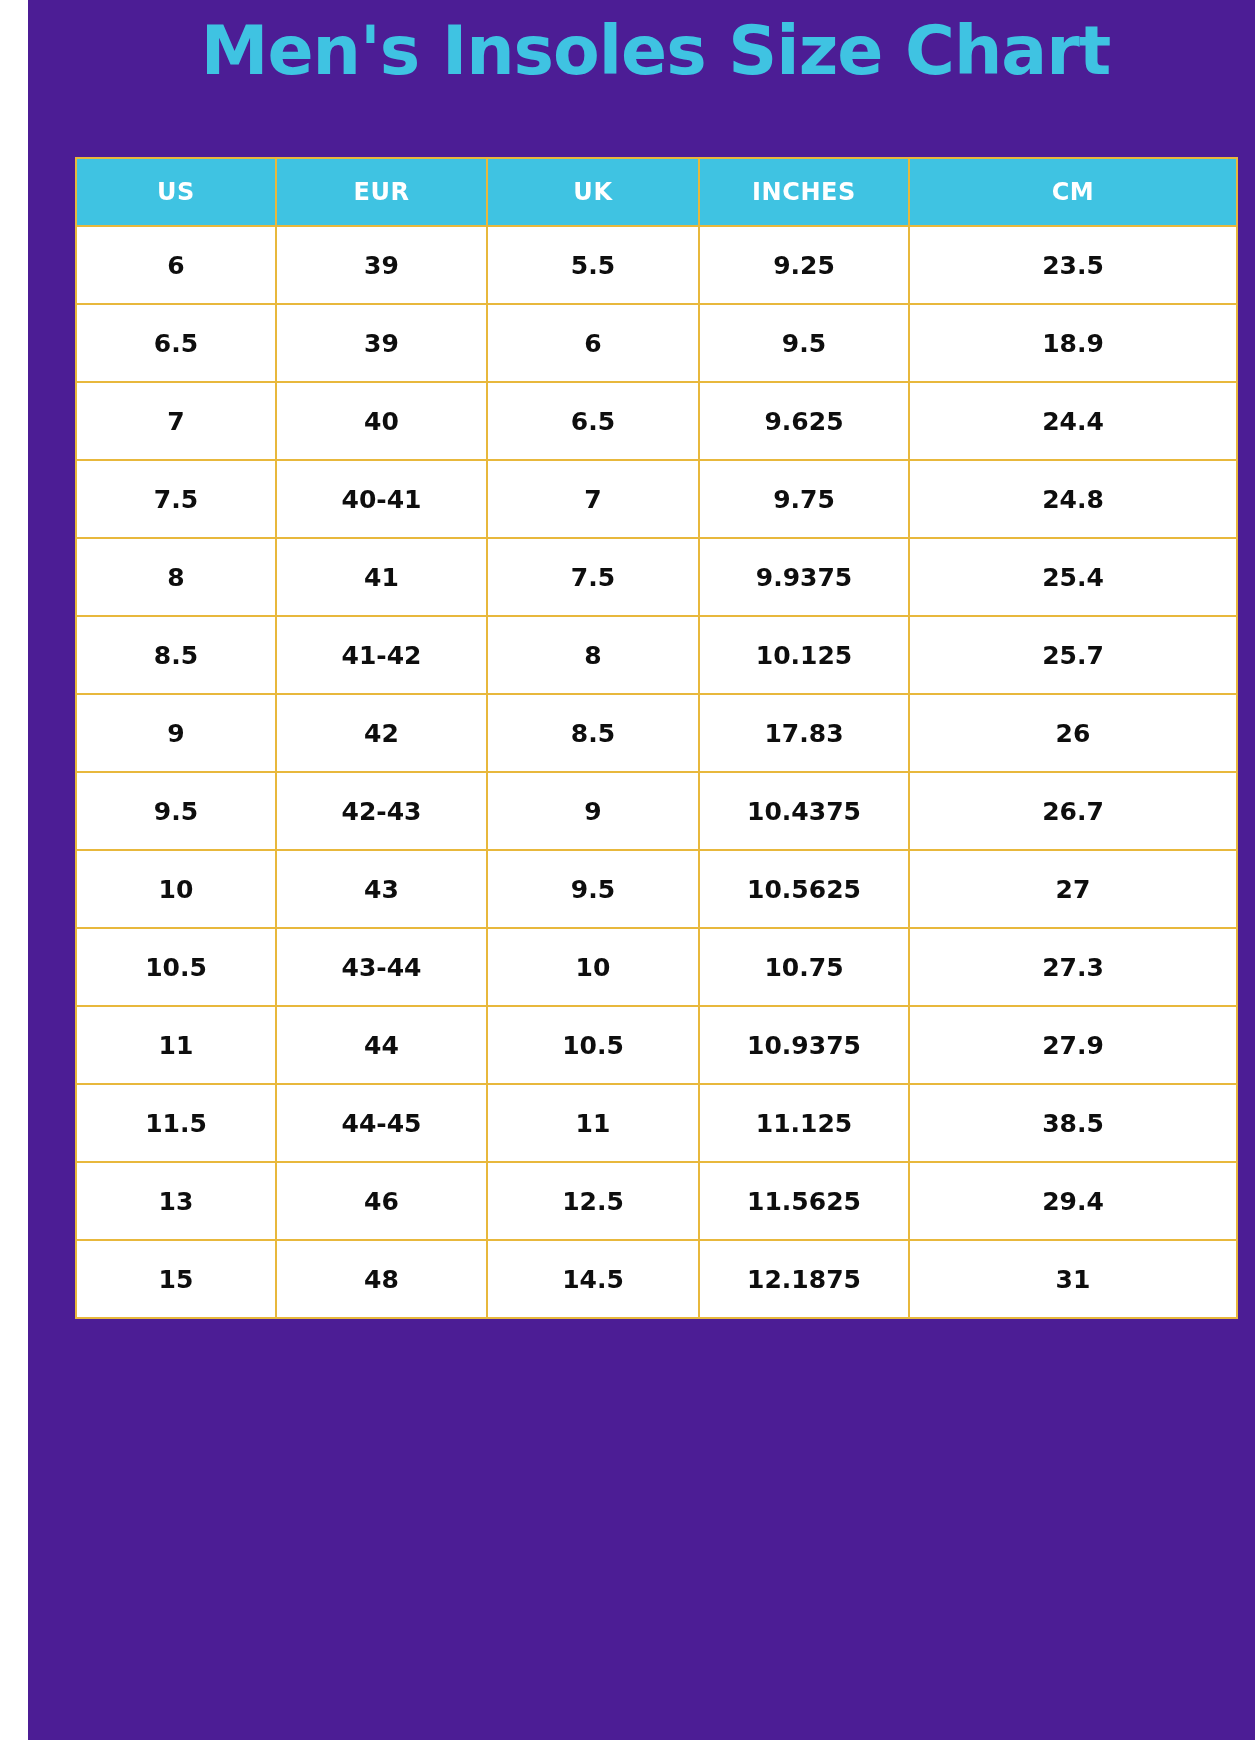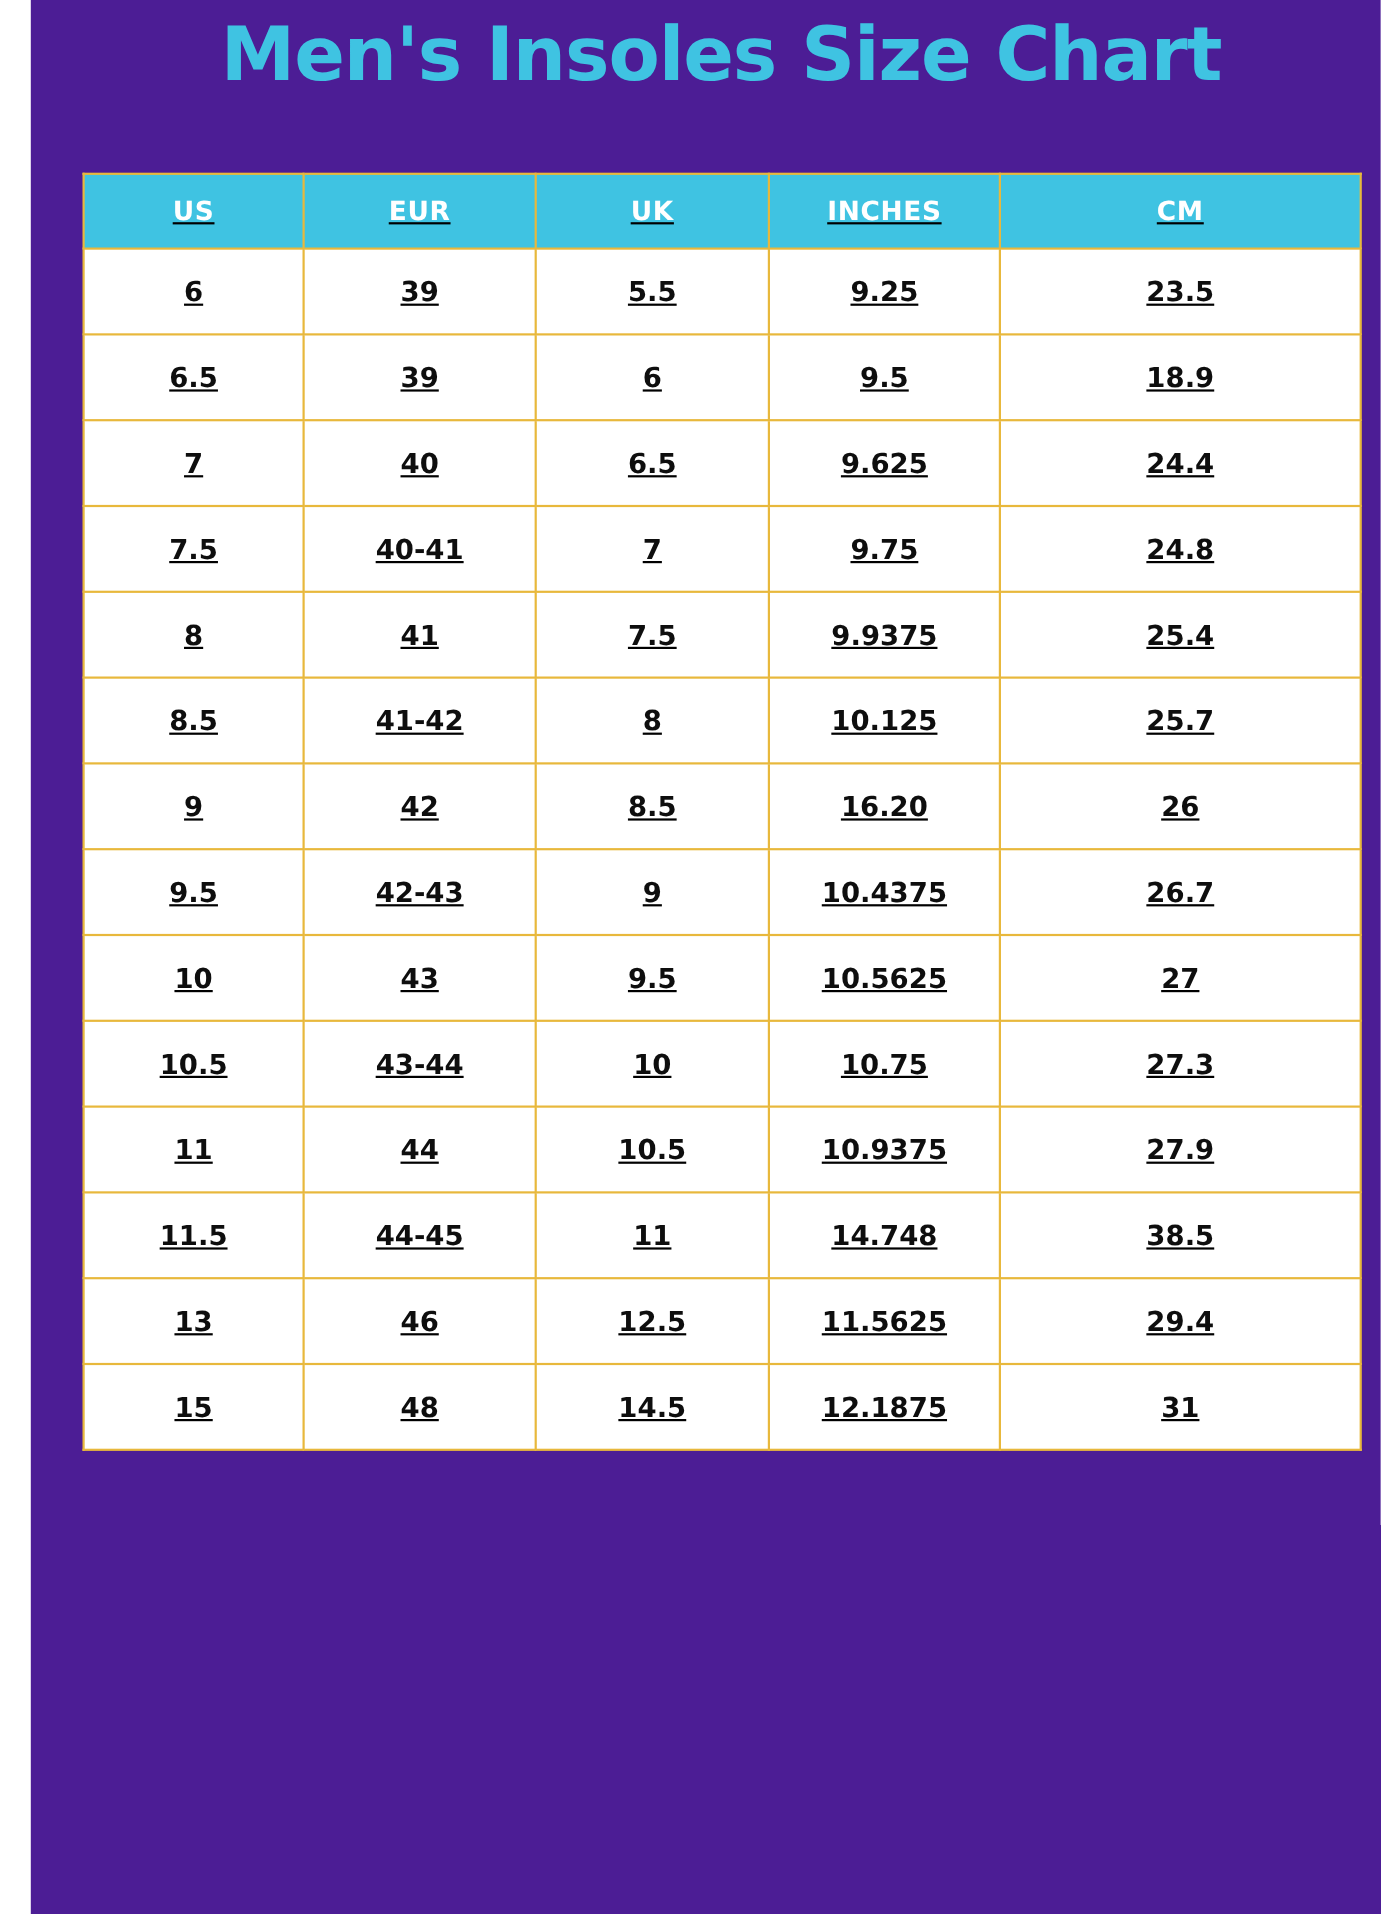--- a/index.html
+++ b/index.html
@@ -43,21 +43,20 @@
   .table-wrap {
     position: absolute;
     left: 47px;
     top: 157px;
     width: 1161px;
   }
   table.size-chart {
     width: 1161px;
     border-collapse: collapse;
     table-layout: fixed;
-    text-decoration: underline;
   }
   table.size-chart col.c-us     { width: 200px; }
   table.size-chart col.c-eur    { width: 211px; }
   table.size-chart col.c-uk     { width: 212px; }
   table.size-chart col.c-inches { width: 210px; }
   table.size-chart col.c-cm     { width: 328px; }
 
   table.size-chart th,
   table.size-chart td {
     border: 2px solid #e8b83c;
@@ -148,21 +147,21 @@
             <td>8.5</td>
             <td>41-42</td>
             <td>8</td>
             <td>10.125</td>
             <td>25.7</td>
           </tr>
           <tr>
             <td>9</td>
             <td>42</td>
             <td>8.5</td>
-            <td>16.20</td>
+            <td>17.83</td>
             <td>26</td>
           </tr>
           <tr>
             <td>9.5</td>
             <td>42-43</td>
             <td>9</td>
             <td>10.4375</td>
             <td>26.7</td>
           </tr>
           <tr>
@@ -183,21 +182,21 @@
             <td>11</td>
             <td>44</td>
             <td>10.5</td>
             <td>10.9375</td>
             <td>27.9</td>
           </tr>
           <tr>
             <td>11.5</td>
             <td>44-45</td>
             <td>11</td>
-            <td>14.748</td>
+            <td>11.125</td>
             <td>38.5</td>
           </tr>
           <tr>
             <td>13</td>
             <td>46</td>
             <td>12.5</td>
             <td>11.5625</td>
             <td>29.4</td>
           </tr>
           <tr>

